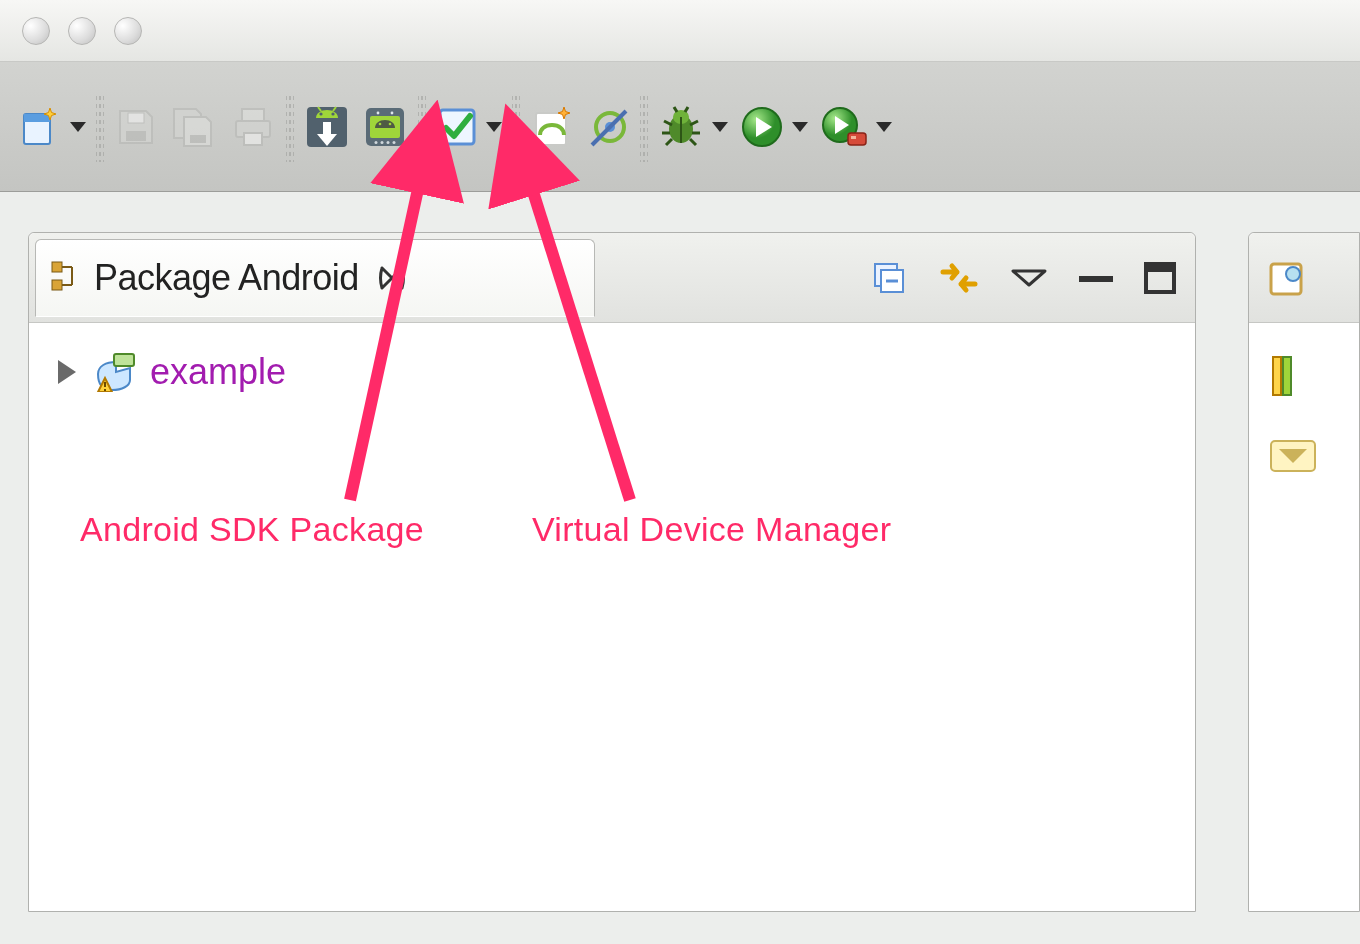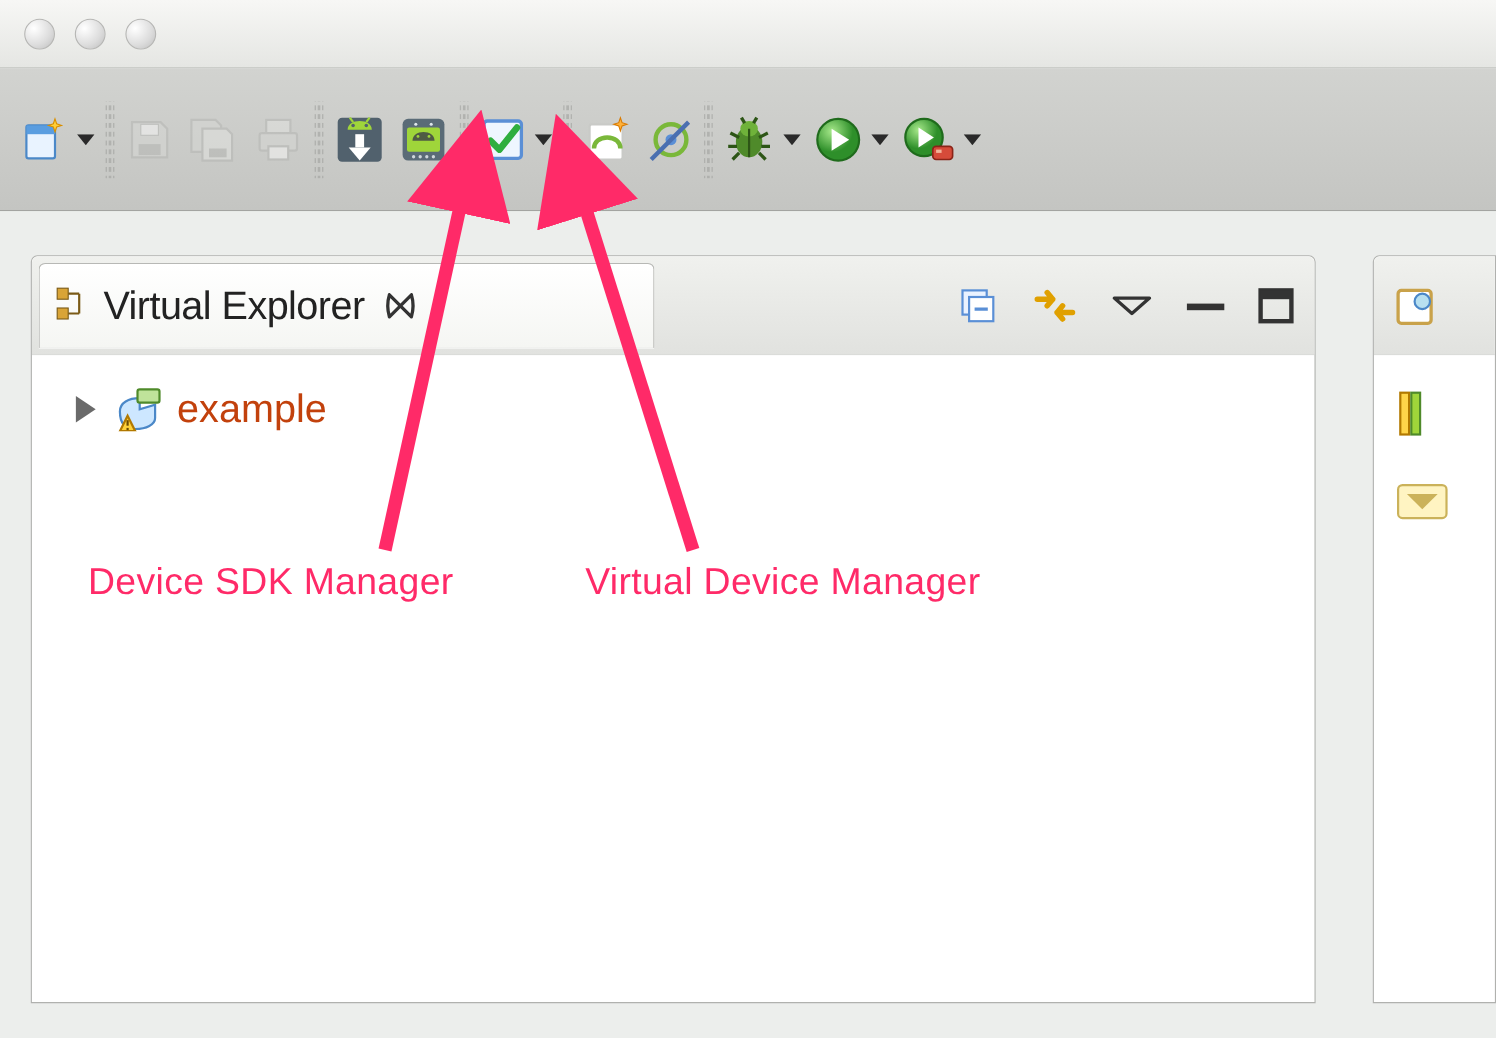--- a/index.html
+++ b/index.html
@@ -62,21 +62,21 @@
     border: 1px solid #b7b8b5; border-bottom: 1px solid #ffffff;
     border-radius: 6px 6px 0 0;
     display: flex; align-items: center; padding: 0 14px; gap: 12px;
   }
   .tab-label { font-size: 36px; color: #222; letter-spacing: -0.5px;}
   
   .panel-tabbar .right-tools {
     margin-left: auto; display: flex; gap: 28px; align-items: center; padding-right: 8px;
   }
   .tree {
-    padding: 28px 40px; font-size: 36px; color: #c2410c;
+    padding: 28px 29px; font-size: 36px; color: #a21caf;
     display: flex; align-items: center; gap: 10px;
   }
   .tree .disclosure {
     width: 0; height: 0; border-top: 12px solid transparent; border-bottom: 12px solid transparent;
     border-left: 18px solid #6a6a6a; margin-right: 6px;
   }
 
   .panel-right {
     position: absolute; top: 40px; left: 1248px; width: 112px; height: 680px;
     background: #ffffff; border: 1px solid #b0b1ae; border-radius: 6px 0 0 0;
@@ -265,21 +265,21 @@
   <div class="panel-main">
     <div class="panel-tabbar">
       <div class="tab-active">
         <svg width="32" height="40" viewBox="0 0 32 40">
           <rect x="2" y="4" width="10" height="10" fill="#d9a437" stroke="#7a5a16"></rect>
           <rect x="2" y="22" width="10" height="10" fill="#d9a437" stroke="#7a5a16"></rect>
           <line x1="12" y1="9" x2="22" y2="9" stroke="#7a5a16" stroke-width="2"></line>
           <line x1="12" y1="27" x2="22" y2="27" stroke="#7a5a16" stroke-width="2"></line>
           <line x1="22" y1="9" x2="22" y2="27" stroke="#7a5a16" stroke-width="2"></line>
         </svg>
-        <span class="tab-label">Virtual Explorer</span>
+        <span class="tab-label">Package Android</span>
         <svg width="30" height="30" viewBox="0 0 30 30" style="margin-left:6px">
           <path d="M5 5 L25 25 M25 5 L5 25 M5 5 Q2 15 5 25 M25 5 Q28 15 25 25" fill="none" stroke="#333" stroke-width="3" stroke-linecap="round"></path>
         </svg>
       </div>
       <div class="right-tools">
         <svg width="40" height="40" viewBox="0 0 40 40">
           <rect x="6" y="6" width="22" height="22" fill="#eaf2ff" stroke="#5a8fd6" stroke-width="2"></rect>
           <rect x="12" y="12" width="22" height="22" fill="#ffffff" stroke="#5a8fd6" stroke-width="2"></rect>
           <line x1="17" y1="23" x2="29" y2="23" stroke="#5a8fd6" stroke-width="3"></line>
         </svg>
@@ -345,14 +345,14 @@
 <svg style="position:absolute; left:0; top:0; pointer-events:none" width="1360" height="944">
   <defs>
     <marker id="ahead" viewBox="0 0 14 14" refX="2" refY="7" markerWidth="8" markerHeight="8" orient="auto">
       <path d="M0 0 L14 7 L0 14 z" fill="#ff2a68"></path>
     </marker>
   </defs>
   <line x1="350" y1="500" x2="420" y2="180" stroke="#ff2a68" stroke-width="12" marker-end="url(#ahead)"></line>
   <line x1="630" y1="500" x2="530" y2="182" stroke="#ff2a68" stroke-width="12" marker-end="url(#ahead)"></line>
 </svg>
 
-<div class="annot" style="left:80px; top:510px">Device SDK Manager</div>
+<div class="annot" style="left:80px; top:510px">Android SDK Package</div>
 <div class="annot" style="left:532px; top:510px">Virtual Device Manager</div>
 
 </body></html>

